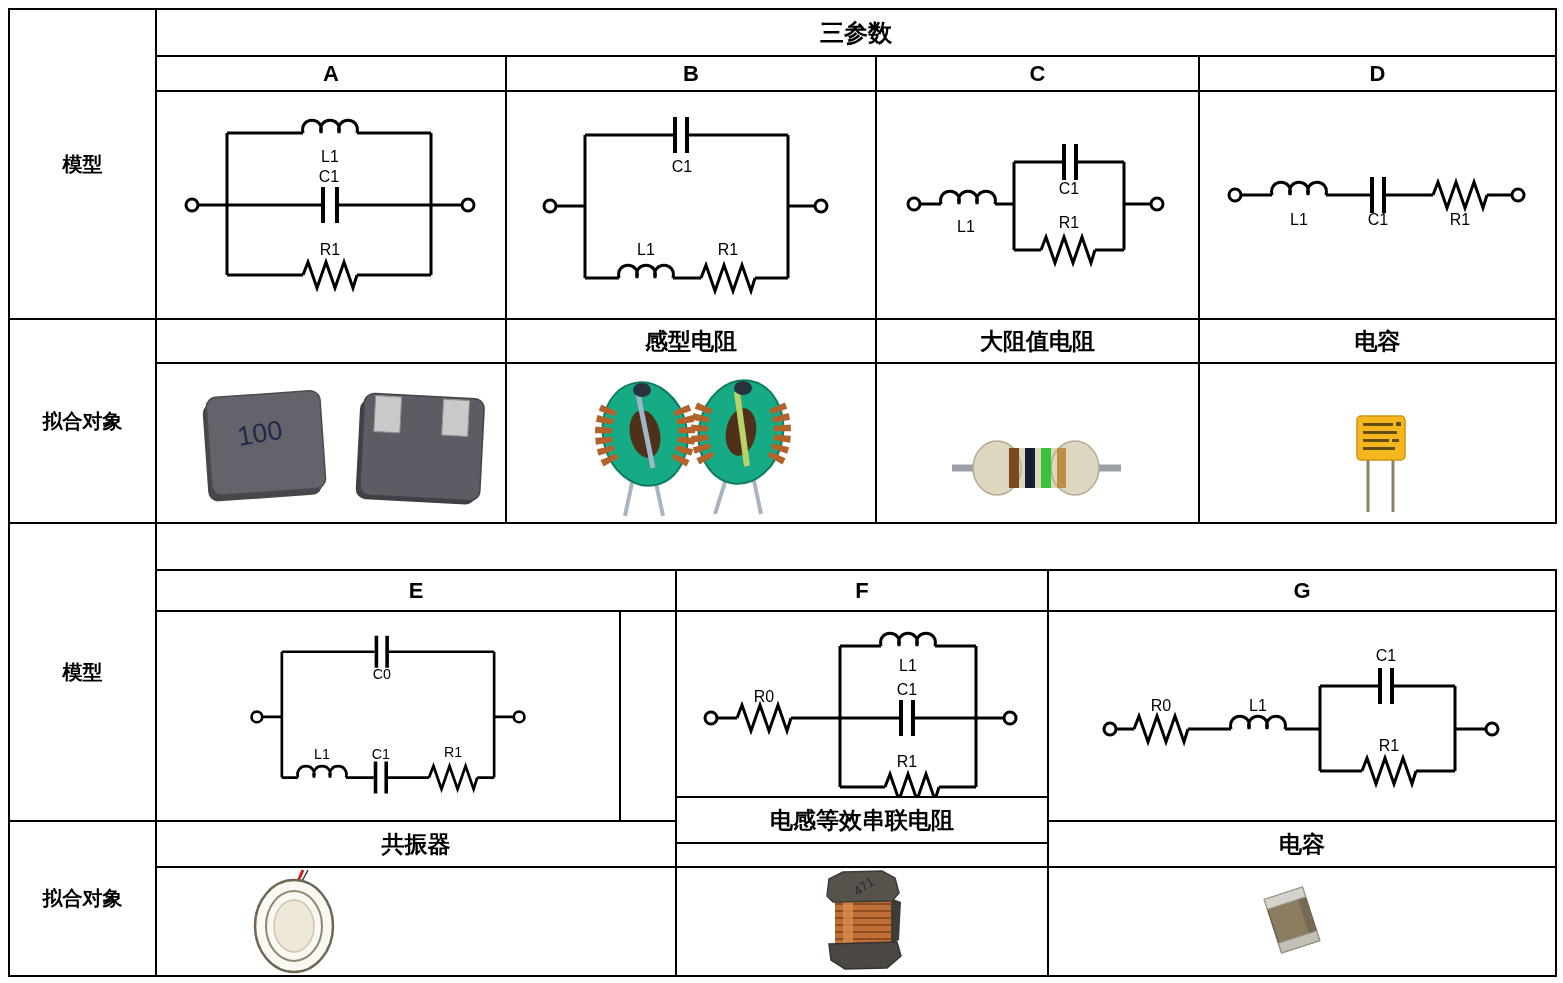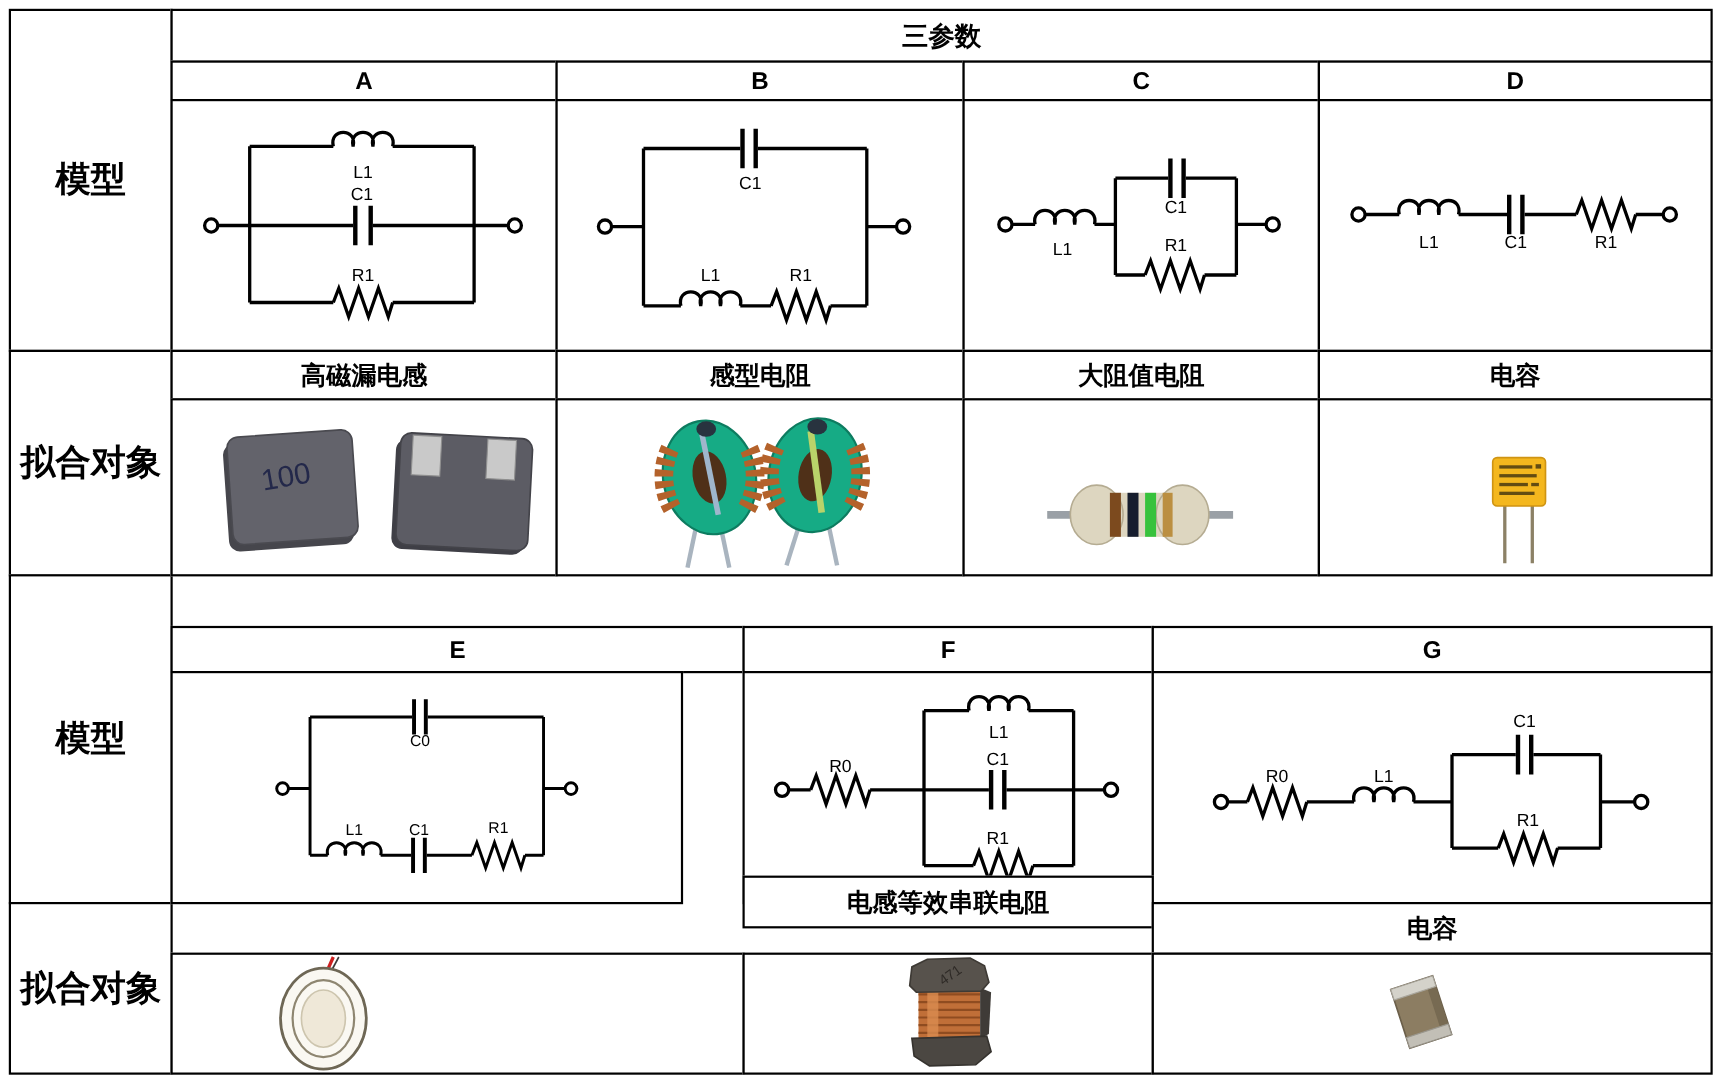--- a/index.html
+++ b/index.html
@@ -3,21 +3,21 @@
 <meta charset="utf-8">
 <style>
   html,body{margin:0;padding:0;background:#fff;}
   .page{position:relative;width:1563px;height:983px;background:#fff;
         font-family:"Liberation Sans",sans-serif;color:#000;overflow:hidden;}
   .cell{position:absolute;box-sizing:border-box;border:2px solid #000;background:#fff;
         display:flex;align-items:center;justify-content:center;text-align:center;}
   .txt-hdr{font-size:24px;font-weight:bold;}
   .txt-letter{font-size:22px;font-weight:bold;}
   .txt-name{font-size:23px;font-weight:bold;}
-  .txt-rowlab{font-size:32px;font-weight:bold;}
+  .txt-rowlab{font-size:20px;font-weight:bold;}
   svg{display:block;}
   .clab{font-size:16px;fill:#000;font-family:"Liberation Sans",sans-serif;}
   .wires{fill:none;stroke:#000;stroke-width:3;}
   .plates{fill:none;stroke:#000;stroke-width:4;}
   .term{fill:#fff;stroke:#000;stroke-width:3;}
 </style>
 </head>
 <body>
 
 <div class="page">
@@ -101,23 +101,20 @@
       <path class="plates" d="M172 85 V121 M184 85 V121"></path>
       <path class="wires" d="M233 103 l5 -13 9 26 9 -26 9 26 9 -26 9 26 4 -13"></path>
       <circle class="term" cx="35" cy="103" r="6"></circle>
       <circle class="term" cx="318" cy="103" r="6"></circle>
       <text class="clab" x="99" y="133" text-anchor="middle">L1</text>
       <text class="clab" x="178" y="133" text-anchor="middle">C1</text>
       <text class="clab" x="260" y="133" text-anchor="middle">R1</text>
     </svg>
   </div>
 
-  <div class="cell txt-name" style="left:155px;top:318px;width:352px;height:46px">
-    <span>高磁漏电感</span>
-    </div>
   <div class="cell txt-name" style="left:505px;top:318px;width:372px;height:46px">
     <span>感型电阻</span>
     </div>
   <div class="cell txt-name" style="left:875px;top:318px;width:325px;height:46px">
     <span>大阻值电阻</span>
     </div>
   <div class="cell txt-name" style="left:1198px;top:318px;width:359px;height:46px">
     <span>电容</span>
     </div>
 
@@ -242,20 +239,23 @@
       <path class="wires" d="M313 159 l5 -13 9 26 9 -26 9 26 9 -26 9 26 4 -13"></path>
       <circle class="term" cx="61" cy="117" r="6"></circle>
       <circle class="term" cx="443" cy="117" r="6"></circle>
       <text class="clab" x="112" y="99" text-anchor="middle">R0</text>
       <text class="clab" x="209" y="99" text-anchor="middle">L1</text>
       <text class="clab" x="337" y="49" text-anchor="middle">C1</text>
       <text class="clab" x="340" y="139" text-anchor="middle">R1</text>
     </svg>
   </div>
 
+  <div class="cell txt-name" style="left:155px;top:820px;width:522px;height:48px">
+    <span>共振器</span>
+    </div>
   <div class="cell txt-name" style="left:675px;top:796px;width:374px;height:48px">
     <span>电感等效串联电阻</span>
     </div>
   <div class="cell txt-name" style="left:1047px;top:820px;width:510px;height:48px">
     <span>电容</span>
     </div>
 
   <div class="cell" style="left:155px;top:866px;width:522px;height:111px">
     <svg width="518" height="107" viewBox="0 0 518 107">
       <path d="M146 2 L138 20" stroke="#cc2020" stroke-width="3" fill="none"></path>

